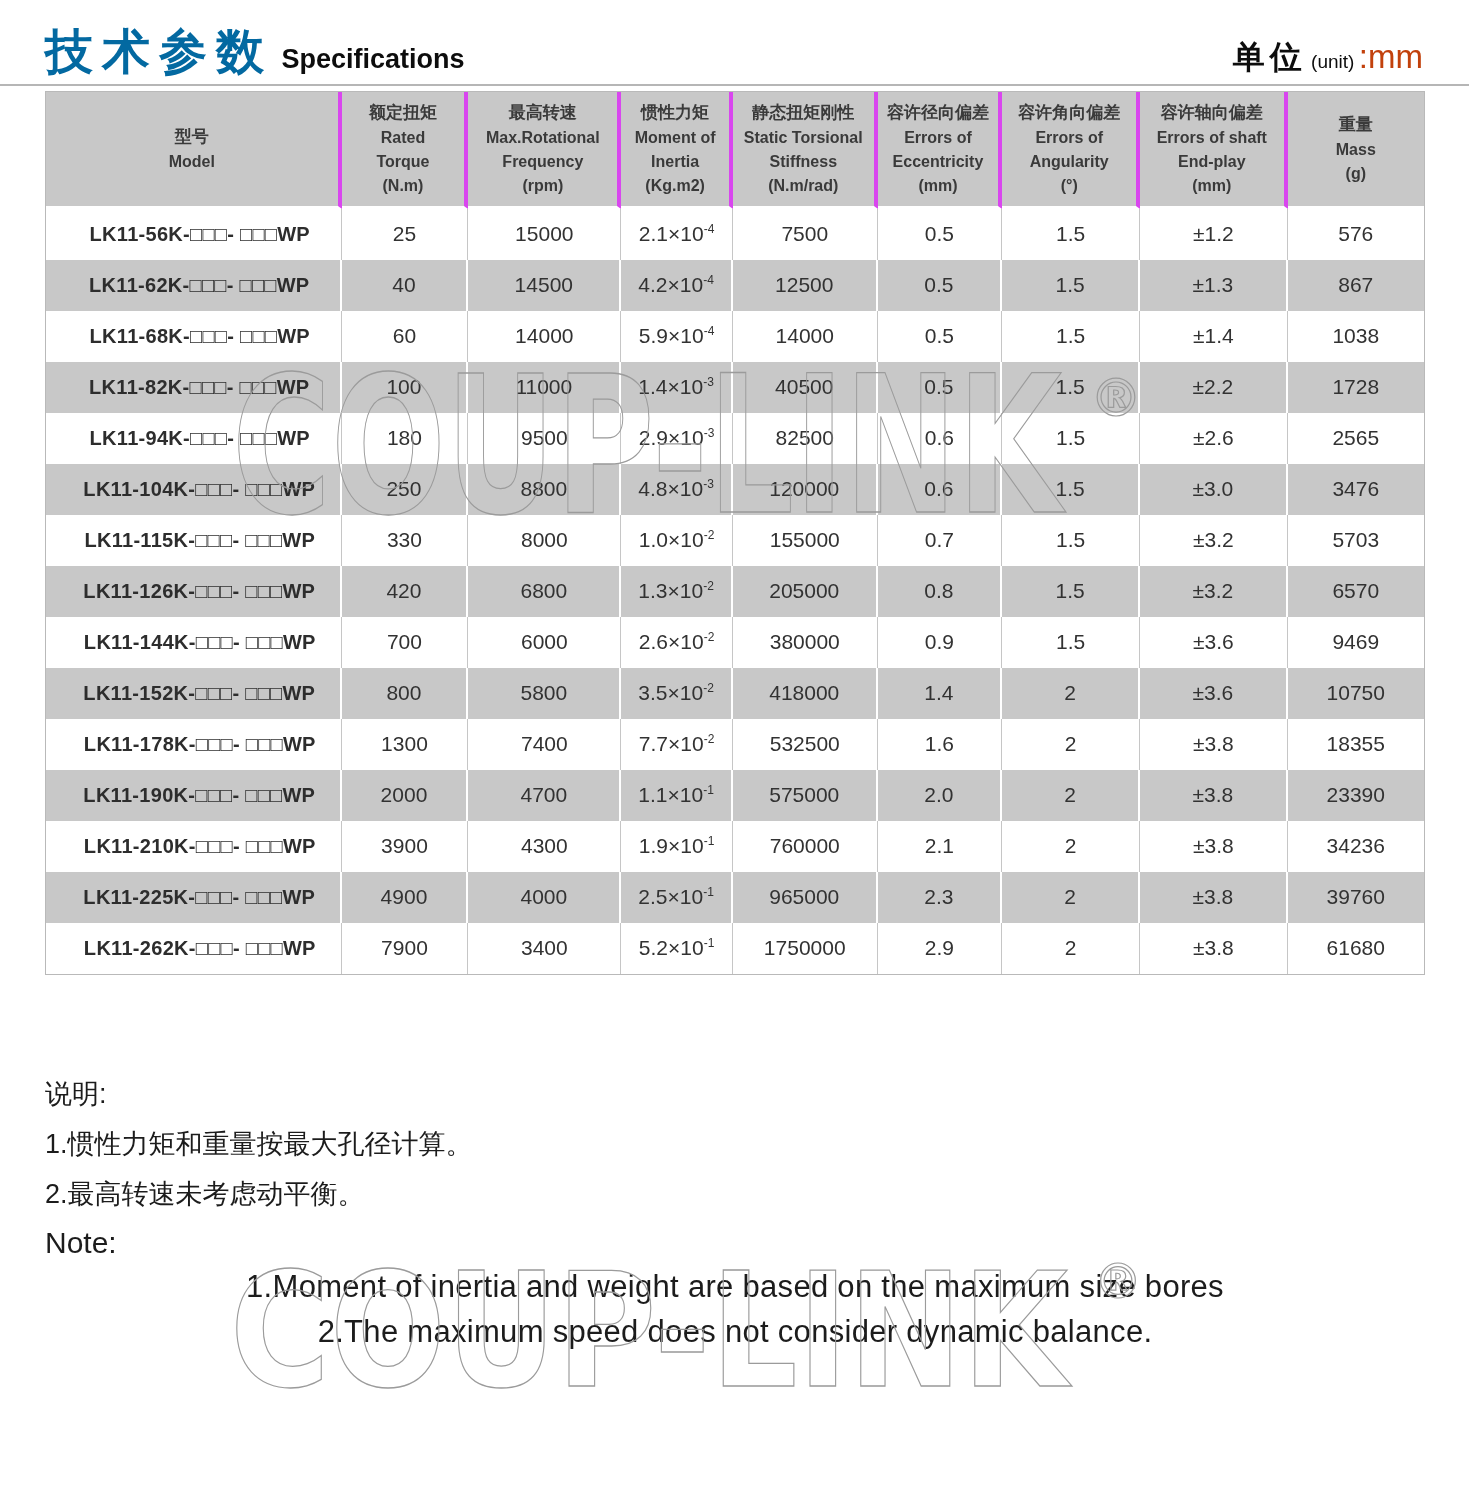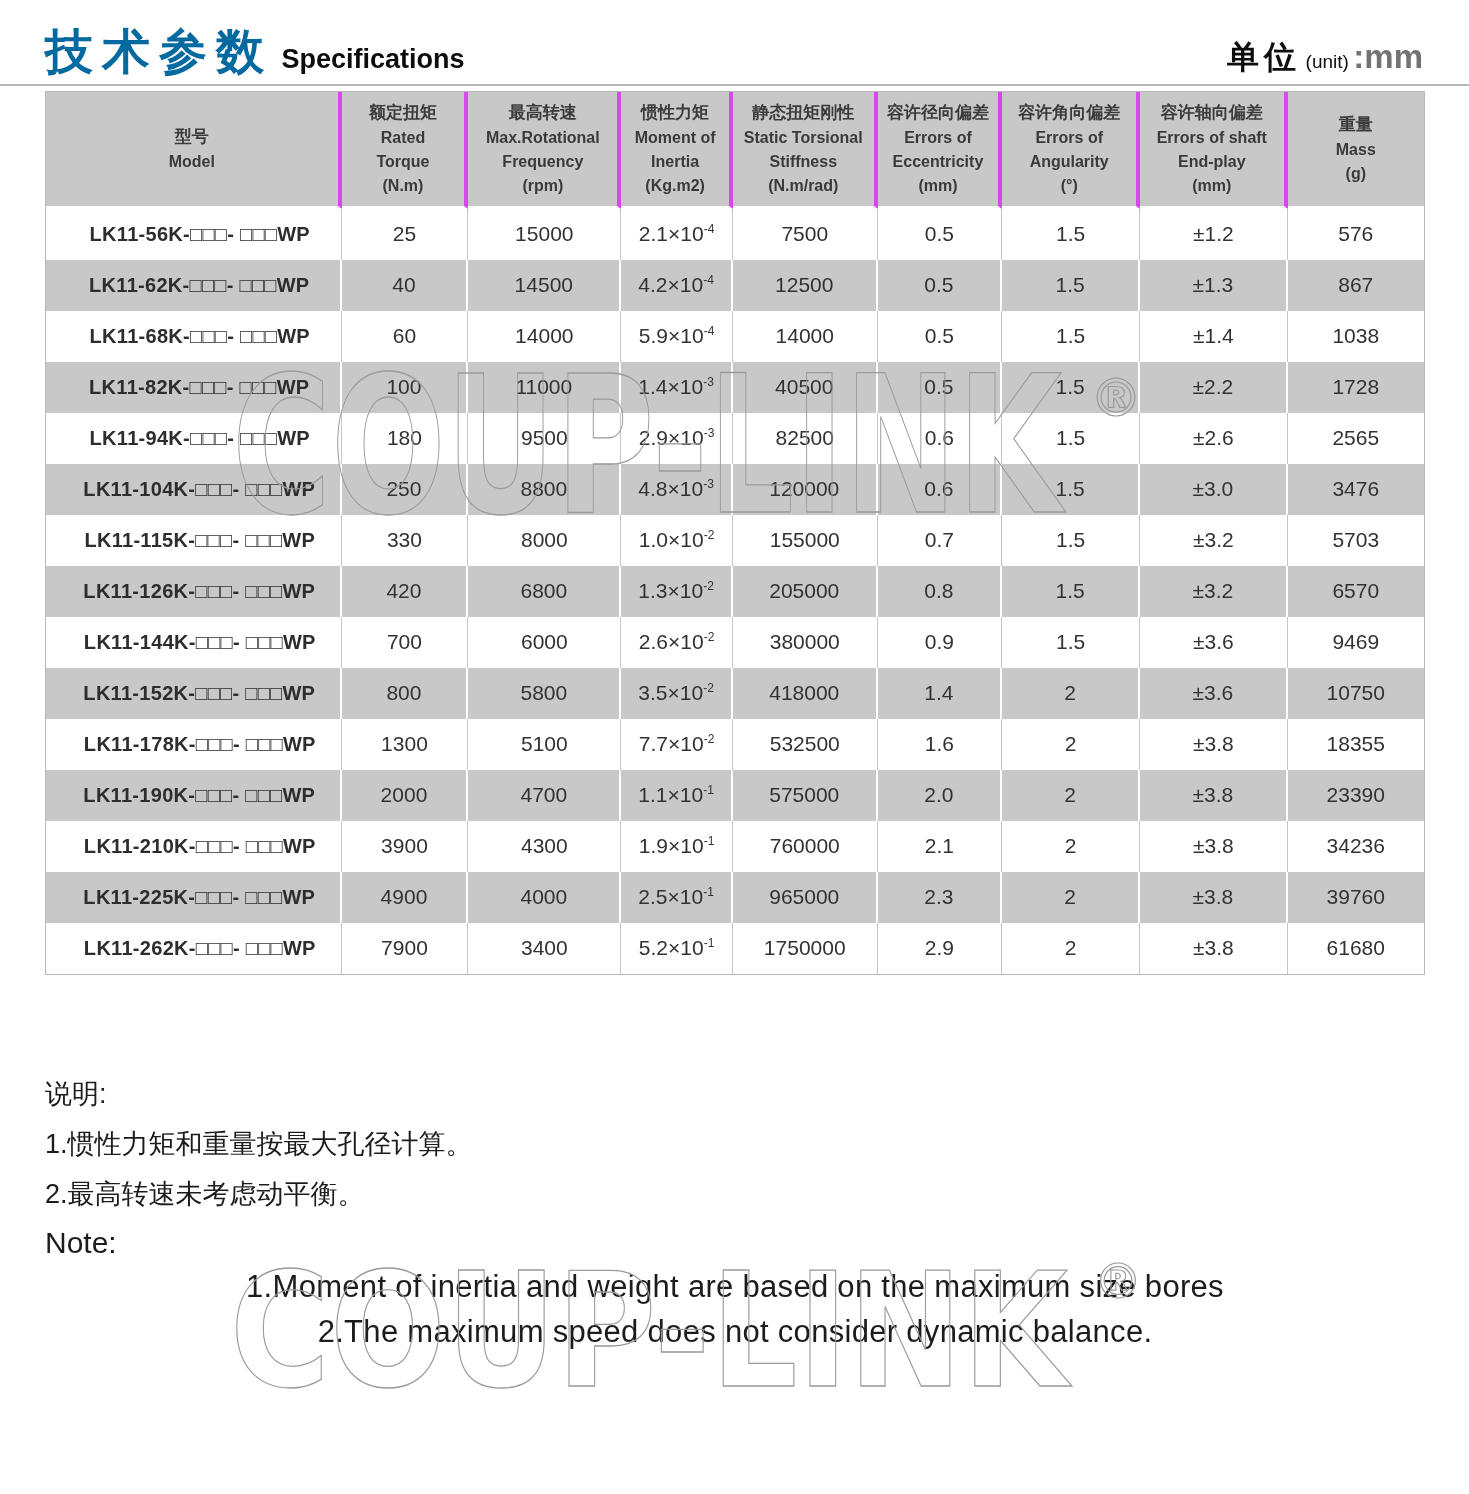--- a/index.html
+++ b/index.html
@@ -8,21 +8,21 @@
     font-family:"Liberation Sans","DejaVu Sans",sans-serif;color:#222;
     overflow:hidden;
   }
   
   .page-header{position:absolute;left:45px;top:20px;width:1380px;height:62px;}
   .title-zh{font-size:48px;font-weight:bold;letter-spacing:9px;color:#0369a1;}
   .title-en{font-size:27px;font-weight:bold;color:#0d0d0d;margin-left:4px;}
   .unit-block{position:absolute;right:2px;top:16px;white-space:nowrap;}
   .unit-zh{font-size:32px;font-weight:bold;letter-spacing:5px;color:#0d0d0d;}
   .unit-paren{font-size:19px;color:#0d0d0d;}
-  .unit-mm{font-size:33px;font-weight:bold;color:#737373;}
+  .unit-mm{font-size:33px;font-weight:normal;color:#c2410c;}
   .top-rule{position:absolute;left:0;top:84px;width:1469px;height:2px;background:#b6b6b6;}
 
   
   table.spec{
     position:absolute;left:45px;top:91px;width:1380px;
     border-collapse:separate;border-spacing:0;table-layout:fixed;
     border:1px solid #b9b9b9;
   }
   table.spec th,table.spec td{box-sizing:border-box;}
   th{
@@ -247,21 +247,21 @@
         <td>3.5×10<sup class="exp">-2</sup></td>
         <td>418000</td>
         <td>1.4</td>
         <td>2</td>
         <td>±3.6</td>
         <td>10750</td>
       </tr>
       <tr class="white">
         <td class="model">LK11-178K-□□□- □□□WP</td>
         <td>1300</td>
-        <td>5100</td>
+        <td>7400</td>
         <td>7.7×10<sup class="exp">-2</sup></td>
         <td>532500</td>
         <td>1.6</td>
         <td>2</td>
         <td>±3.8</td>
         <td>18355</td>
       </tr>
       <tr class="gray">
         <td class="model">LK11-190K-□□□- □□□WP</td>
         <td>2000</td>

